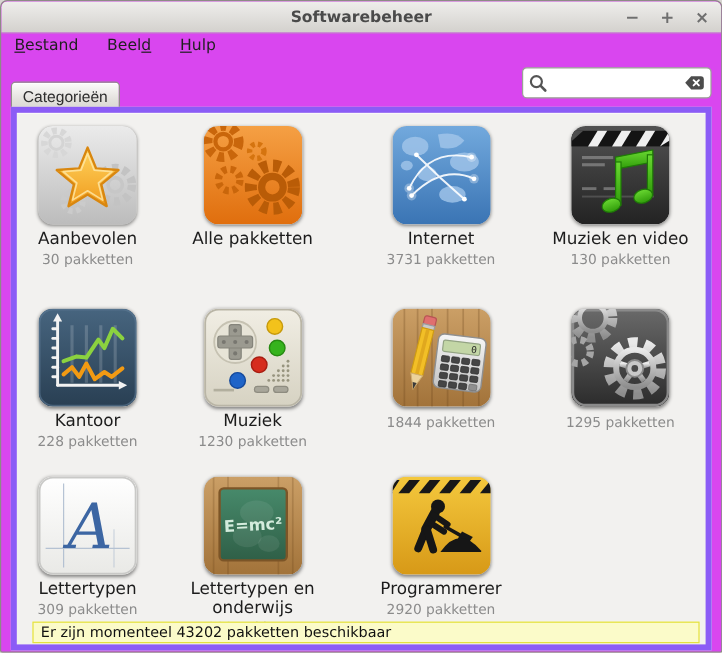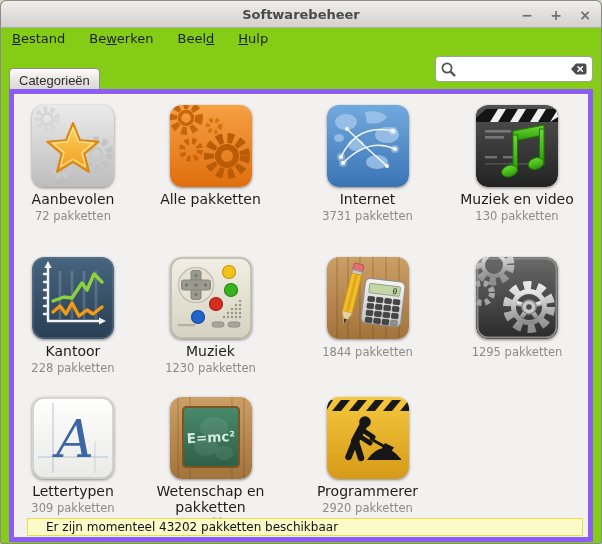--- a/index.html
+++ b/index.html
@@ -1,19 +1,19 @@
 <!DOCTYPE html>
 <html><head>
 <meta charset="utf-8">
 <style>
   html,body{margin:0;padding:0;background:#d8d6d2;}
   *{box-sizing:border-box;}
   .window{
     position:relative;width:602px;height:544px;
-    background:#84cc16;border:1px solid #8d8a86;border-radius:6px 6px 2px 2px;
+    background:#d946ef;border:1px solid #8d8a86;border-radius:6px 6px 2px 2px;
     font-family:"DejaVu Sans","Liberation Sans",sans-serif;overflow:hidden;
   }
   
   .titlebar{height:27px;background:linear-gradient(#efeeec,#d3d1cd);
     border-bottom:1px solid #b3b0ac;position:relative;border-radius:5px 5px 0 0;}
   .titlebar .title{position:absolute;left:0;right:0;top:0;line-height:27px;
     text-align:center;font-size:13px;font-weight:bold;color:#4a4a4a;}
   .win-controls{position:absolute;right:8px;top:0;height:27px;display:flex;align-items:center;gap:13px;}
   .win-btn{width:16px;height:16px;display:flex;align-items:center;justify-content:center;
     color:#6f6f6f;font-size:14px;font-weight:bold;cursor:default;line-height:1;}
@@ -44,21 +44,21 @@
     background:
       radial-gradient(circle at 50% 50%, #1c1c1c 0 3px, rgba(0,0,0,0) 4px),
       conic-gradient(from -15deg,
         #e23c3c 0 30deg,#ef7420 0 60deg,#f6a51f 0 90deg,#f8d029 0 120deg,
         #b5cf2a 0 150deg,#54b62e 0 180deg,#2ab183 0 210deg,#23aec6 0 240deg,
         #2a7fd4 0 270deg,#4153c4 0 300deg,#8638b6 0 330deg,#d03a88 0 360deg);
   }
   
   .infobar{position:absolute;left:13px;right:5px;bottom:1px;height:18px;
     background:#fbfbc9;border:1px solid #e4e13e;font-size:12px;color:#111;
-    line-height:16px;padding-left:18px;white-space:nowrap;overflow:hidden;}
+    line-height:16px;padding-left:6px;white-space:nowrap;overflow:hidden;}
   .defs{position:absolute;width:0;height:0;}
 </style>
 </head>
 <body>
 
 <svg class="defs" aria-hidden="true">
   <defs>
     <linearGradient id="gGray" x1="0" y1="0" x2="0" y2="1">
         <stop offset="0" stop-color="#ebebeb"></stop>
         <stop offset="1" stop-color="#bcbcbc"></stop>
@@ -128,21 +128,20 @@
     <div class="title">Softwarebeheer</div>
     <div class="win-controls">
       <div class="win-btn">−</div>
       <div class="win-btn">+</div>
       <div class="win-btn">×</div>
     </div>
   </div>
 
   <div class="menubar">
     <div class="menu-item"><span></span><span class="mn">B</span><span>estand</span></div>
-    <div class="menu-item"><span>Be</span><span class="mn">w</span><span>erken</span></div>
     <div class="menu-item"><span>Beel</span><span class="mn">d</span><span></span></div>
     <div class="menu-item"><span></span><span class="mn">H</span><span>ulp</span></div>
   </div>
 
   <div class="toolbar">
     <button class="btn">Categorieën</button>
     <div class="search">
       <svg width="17" height="17" viewBox="0 0 17 17">
         <circle cx="7" cy="7" r="4.6" fill="none" stroke="#555" stroke-width="1.8"></circle>
         <line x1="10.6" y1="10.6" x2="14.4" y2="14.4" stroke="#555" stroke-width="2.2" stroke-linecap="round"></line>
@@ -166,21 +165,21 @@
             <circle cx="15" cy="14" r="10" fill="none" stroke="#d7d7d7" stroke-width="5.5" stroke-dasharray="4 3.2"></circle>
             <circle cx="15" cy="14" r="5.5" fill="none" stroke="#d4d4d4" stroke-width="2.5"></circle>
             <circle cx="64" cy="49" r="14" fill="none" stroke="#c3c3c3" stroke-width="7" stroke-dasharray="5 4"></circle>
             <circle cx="64" cy="49" r="6" fill="none" stroke="#c7c7c7" stroke-width="3"></circle>
             <circle cx="29" cy="63" r="8" fill="none" stroke="#cbcbcb" stroke-width="5" stroke-dasharray="3.5 3"></circle>
             <polygon points="41,18 48.1,35.3 66.7,36.7 52.4,48.7 56.9,66.8 41,57 25.1,66.8 29.6,48.7 15.3,36.7 33.9,35.3" fill="url(#gStar)" stroke="#d9870f" stroke-width="2" stroke-linejoin="round"></polygon>
             <polygon points="41,23 46.5,36.8 61.3,38 50,47.5 53.6,61.8 41,54 28.4,61.8 32,47.5 20.7,38 35.5,36.8" fill="none" stroke="#ffe9a8" stroke-width="1.4" stroke-linejoin="round" opacity=".8"></polygon>
           </svg>
         </div>
         <div class="cat-label">Aanbevolen</div>
-        <div class="cat-count">72 pakketten</div>
+        <div class="cat-count">30 pakketten</div>
       </div>
 
       <div class="cat">
         <div class="cat-icon">
           <svg width="82" height="82" viewBox="0 0 82 82">
             <rect width="82" height="82" rx="12" fill="url(#gOrange)"></rect>
             <circle cx="16" cy="13" r="13" fill="none" stroke="#c9660b" stroke-width="8" stroke-dasharray="5.5 4.2"></circle>
             <circle cx="16" cy="13" r="6.5" fill="none" stroke="#c9660b" stroke-width="3.5"></circle>
             <circle cx="57" cy="51" r="18" fill="none" stroke="#b95c07" stroke-width="10" stroke-dasharray="6 4.6"></circle>
             <circle cx="57" cy="51" r="9" fill="none" stroke="#b95c07" stroke-width="6"></circle>
@@ -442,21 +441,21 @@
             </g>
             <rect x="13" y="10" width="56" height="60" rx="3.5" fill="url(#gBoard)" stroke="#7c5527" stroke-width="2"></rect>
             <g fill="rgba(255,255,255,.08)">
               <ellipse cx="44" cy="30" rx="14" ry="10"></ellipse>
               <ellipse cx="36" cy="50" rx="12" ry="9"></ellipse>
               <ellipse cx="54" cy="56" rx="9" ry="7"></ellipse>
             </g>
             <text x="41" y="45" text-anchor="middle" transform="rotate(-3 41 41)" font-family="DejaVu Sans, sans-serif" font-weight="bold" font-size="13.5" fill="#d4ecdd">E=mc²</text>
           </svg>
         </div>
-        <div class="cat-label">Wetenschap en pakketten</div>
+        <div class="cat-label">Lettertypen en onderwijs</div>
         <div class="cat-count">1383 pakketten</div>
       </div>
 
       <div class="cat">
         <div class="cat-icon">
           <svg width="82" height="82" viewBox="0 0 82 82">
             <rect width="82" height="82" rx="12" fill="url(#gAmber)"></rect>
             <g fill="#181818">
               <polygon points="0,14 0,3 6,3 -1,14"></polygon>
               <polygon points="5,14 14,3 23,3 14,14"></polygon>

